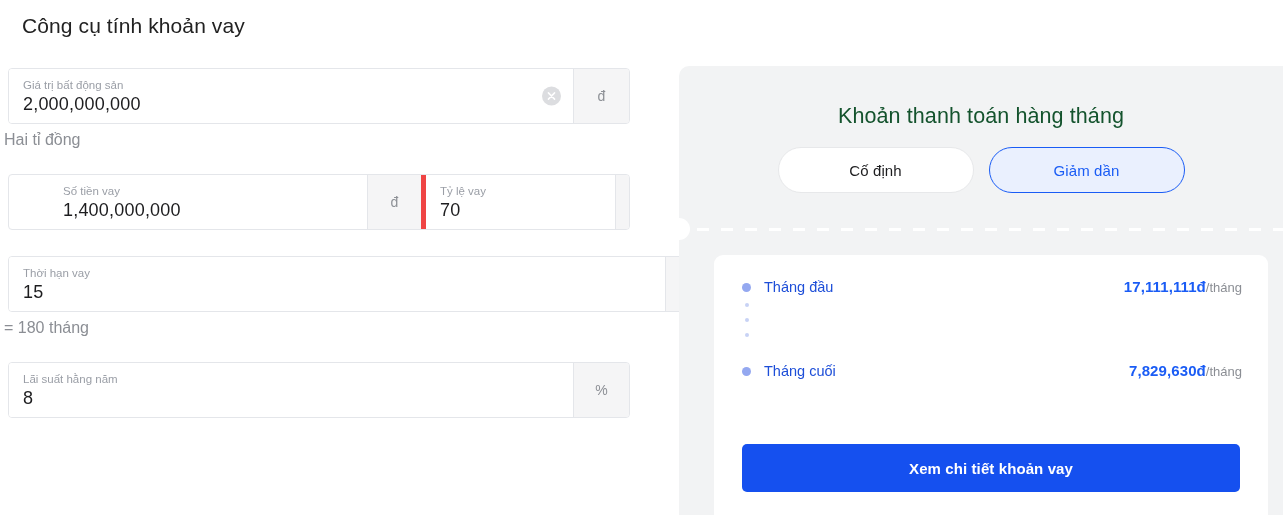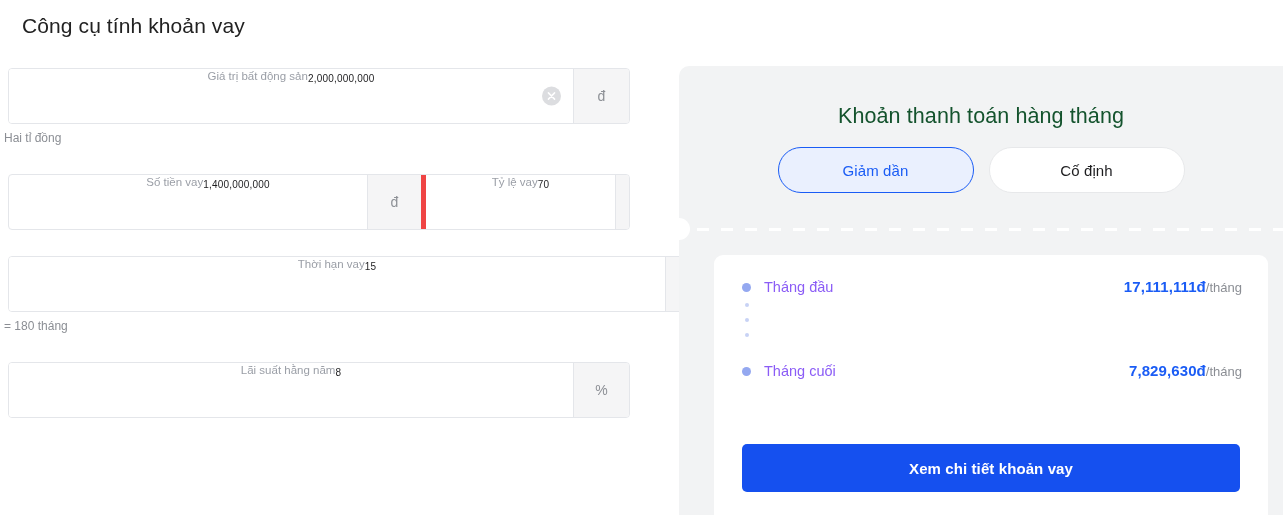--- a/index.html
+++ b/index.html
@@ -43,39 +43,39 @@
     border: 1px solid #e4e6ea;
     border-radius: 4px;
     background: #ffffff;
     box-sizing: border-box;
     overflow: hidden;
   }
 
   .field-box {
     position: relative;
     display: flex;
-    flex-direction: row;
+    flex-direction: column;
     justify-content: center;
     padding: 0 14px;
     box-sizing: border-box;
     background: #ffffff;
     flex: 1 1 auto;
     min-width: 0;
   }
 
   .field-label {
     font-size: 11.5px;
     color: #9a9ea6;
     line-height: 14px;
     margin-bottom: 3px;
     white-space: nowrap;
   }
 
   .field-value {
-    font-size: 10px;
+    font-size: 18px;
     color: #1d1d1f;
     line-height: 19px;
     white-space: nowrap;
     letter-spacing: 0.2px;
   }
 
   .field-suffix {
     flex: 0 0 auto;
     background: #f5f5f6;
     border-left: 1px solid #e4e6ea;
@@ -98,21 +98,21 @@
     background: #dcdde0;
     display: flex;
     align-items: center;
     justify-content: center;
     cursor: pointer;
   }
   .clear-btn svg { display: block; }
 
   .helper-text {
     position: absolute;
-    font-size: 12px;
+    font-size: 16px;
     color: #8b8e94;
     white-space: nowrap;
   }
 
   
   #row-property  { left: 8px;  top: 68px;  width: 622px; height: 56px; }
   #row-loan      { left: 8px;  top: 174px; width: 622px; height: 56px; padding-left: 40px; }
   #row-term      { left: 8px;  top: 256px; width: 714px; height: 56px; }
   #row-interest  { left: 8px;  top: 362px; width: 622px; height: 56px; }
 
@@ -240,21 +240,21 @@
   }
   .bullet {
     width: 9px;
     height: 9px;
     border-radius: 50%;
     background: #94a8f0;
     flex: 0 0 auto;
   }
   .result-label {
     font-size: 14.5px;
-    color: #8b5cf6;
+    color: #1d4ed8;
     white-space: nowrap;
   }
   .result-amount {
     font-size: 15px;
     color: #1a5cf5;
     font-weight: 600;
     white-space: nowrap;
     letter-spacing: 0.1px;
   }
   .result-unit {
@@ -346,22 +346,22 @@
     <div class="field-suffix suffix-w56">%</div>
   </div>
 
 </div>
 
 <div class="right-panel">
 
   <div class="panel-title">Khoản thanh toán hàng tháng</div>
 
   <div class="toggle-wrap">
+    <div class="toggle-pill inactive">Cố định</div>
     <div class="toggle-pill active">Giảm dần</div>
-    <div class="toggle-pill inactive">Cố định</div>
   </div>
 
   <div class="perforation">
     <div class="perf-notch"></div>
     <div class="perf-line"></div>
   </div>
 
   <div class="result-card">
 
     <div class="result-row" id="result-row-first">

